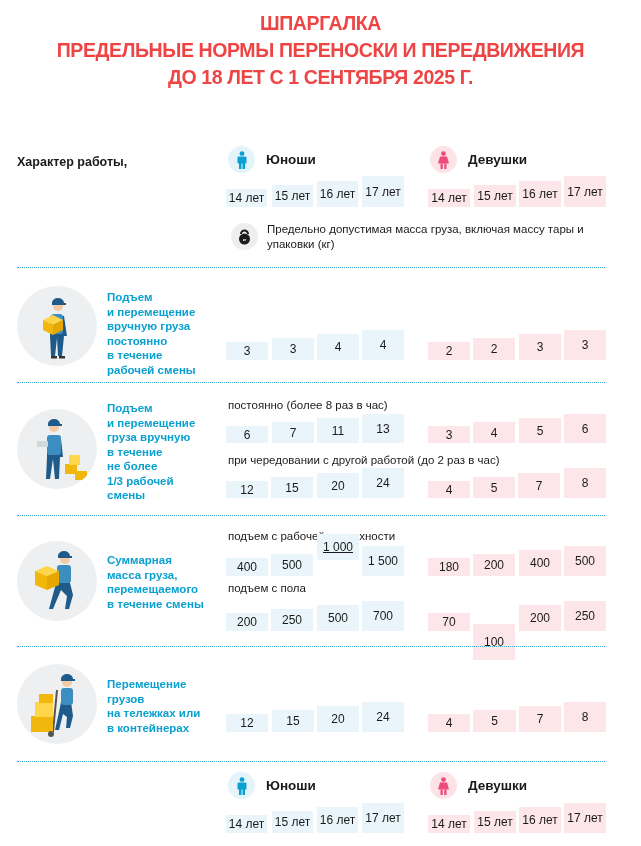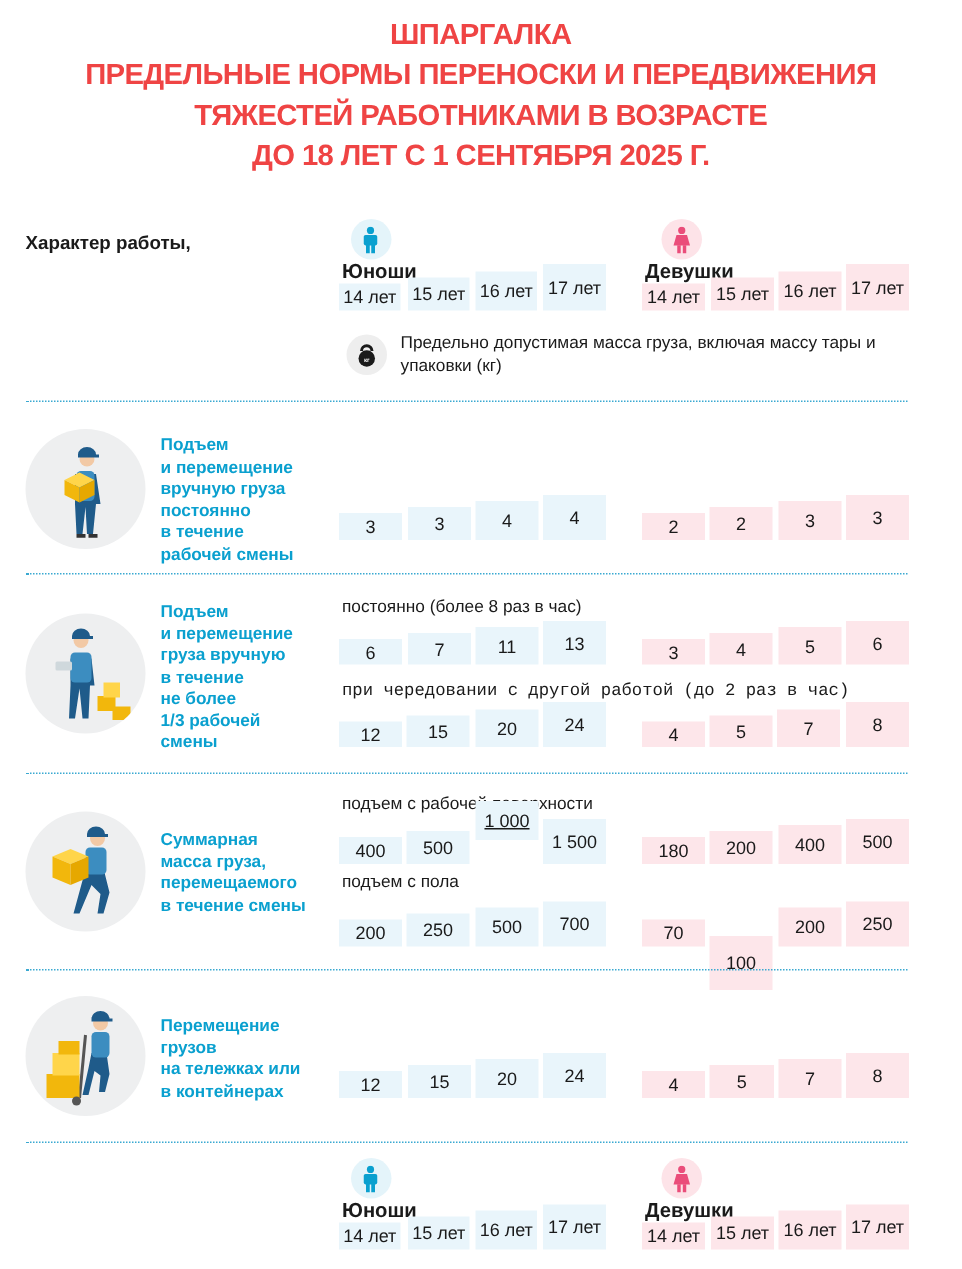--- a/index.html
+++ b/index.html
@@ -13,21 +13,21 @@
     text-align: center; color: #ef4444; font-weight: bold;
     font-size: 19.5px; line-height: 27px; letter-spacing: -0.4px;
   }
   .title div { white-space: nowrap; }
   .hdr-label {
     position: absolute; left: 17px; top: 153px; font-weight: bold;
     font-size: 12.5px; line-height: 19px; color: #1a1a1a;
   }
   .gender {
     position: absolute; display: flex; align-items: center;
-    font-weight: bold; font-size: 13.5px; flex-direction: column;
+    font-weight: bold; font-size: 13.5px;
   }
   .g-icon {
     width: 27px; height: 27px; border-radius: 50%;
     display: flex; align-items: center; justify-content: center;
     margin-right: 11px;
   }
   .g-icon.boy { background: #e4f4fa; }
   .g-icon.girl { background: #fde3e8; }
   .box {
     position: absolute; display: flex; align-items: center; justify-content: center;
@@ -58,21 +58,20 @@
   .sublabel {
     position: absolute; left: 228px; font-size: 11.5px; color: #1a1a1a; white-space: nowrap;
   }
 </style>
 </head>
 <body>
 
 <div class="title">
   <div>ШПАРГАЛКА</div>
   <div>ПРЕДЕЛЬНЫЕ НОРМЫ ПЕРЕНОСКИ И ПЕРЕДВИЖЕНИЯ</div>
-  <div>ТЯЖЕСТЕЙ РАБОТНИКАМИ В ВОЗРАСТЕ</div>
   <div>ДО 18 ЛЕТ С 1 СЕНТЯБРЯ 2025 Г.</div>
 </div>
 
 <div class="hdr-label">
   <div>Характер работы,</div>
 </div>
 
 <div class="gender" style="left:228px; top:146px;">
   <span class="g-icon boy">
     <svg width="12" height="18" viewBox="0 0 12 18">
@@ -174,21 +173,21 @@
 <div class="sublabel" style="top:399px;">постоянно (более 8 раз в час)</div>
 <div class="box b" style="left:226px;top:426px;width:42px;height:17px;">6</div>
 <div class="box b" style="left:272px;top:422px;width:42px;height:21px;">7</div>
 <div class="box b" style="left:317px;top:418px;width:42px;height:25px;">11</div>
 <div class="box b" style="left:362px;top:414px;width:42px;height:29px;">13</div>
 <div class="box g" style="left:428px;top:426px;width:42px;height:17px;">3</div>
 <div class="box g" style="left:473px;top:422px;width:42px;height:21px;">4</div>
 <div class="box g" style="left:519px;top:418px;width:42px;height:25px;">5</div>
 <div class="box g" style="left:564px;top:414px;width:42px;height:29px;">6</div>
 
-<div class="sublabel" style="top:454px;font-family:Liberation Mono, monospace;">при чередовании с другой работой (до 2 раз в час)</div>
+<div class="sublabel" style="top:454px;">при чередовании с другой работой (до 2 раз в час)</div>
 <div class="box b" style="left:226px;top:481px;width:42px;height:17px;">12</div>
 <div class="box b" style="left:271px;top:477px;width:42px;height:21px;">15</div>
 <div class="box b" style="left:317px;top:473px;width:42px;height:25px;">20</div>
 <div class="box b" style="left:362px;top:468px;width:42px;height:30px;">24</div>
 <div class="box g" style="left:428px;top:481px;width:42px;height:17px;">4</div>
 <div class="box g" style="left:473px;top:477px;width:42px;height:21px;">5</div>
 <div class="box g" style="left:518px;top:473px;width:42px;height:25px;">7</div>
 <div class="box g" style="left:564px;top:468px;width:42px;height:30px;">8</div>
 
 <div class="divider" style="top:515px;"></div>

